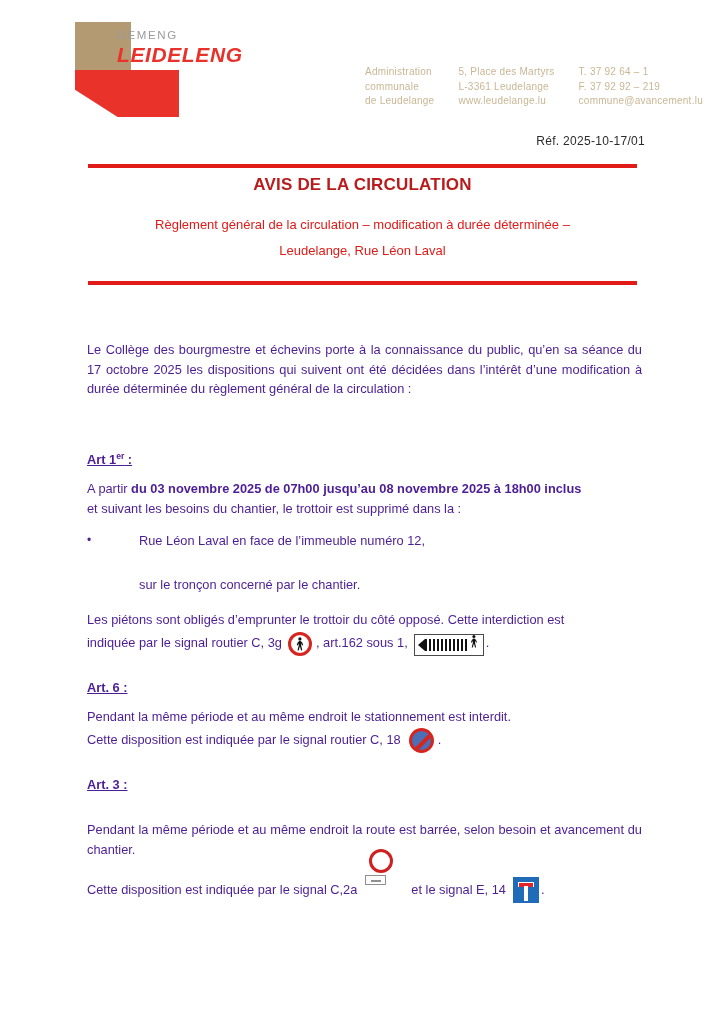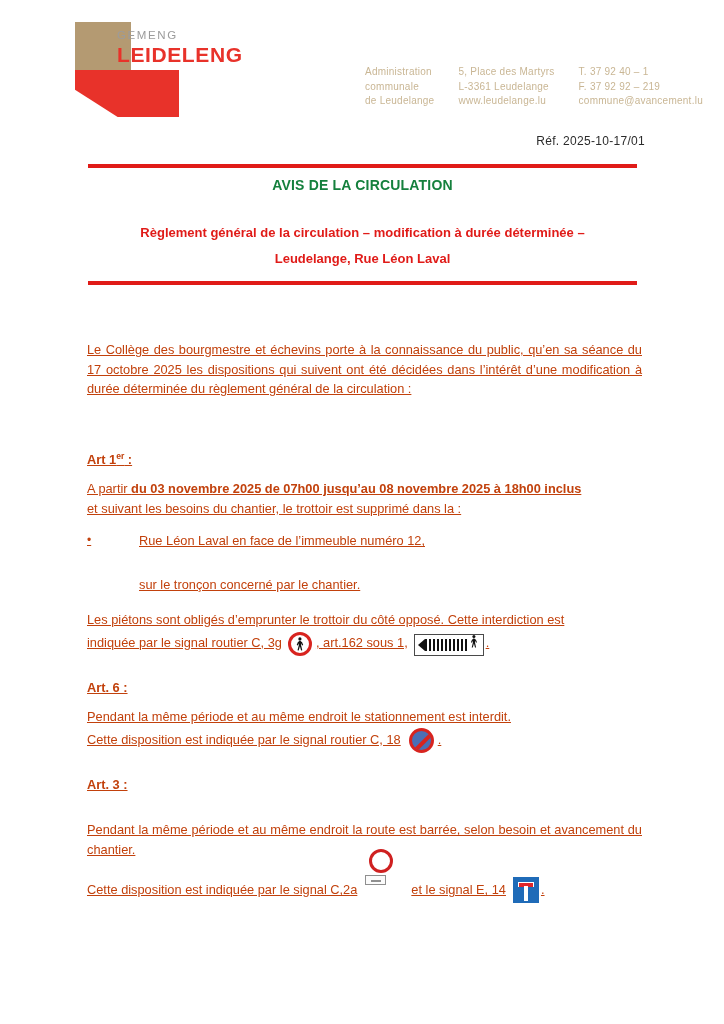--- a/index.html
+++ b/index.html
@@ -72,20 +72,21 @@
     font-weight: 400;
     line-height: 14px;
   }
   .logo-leideleng {
     font-size: 21px;
     letter-spacing: 0.6px;
     color: #e8322a;
     font-weight: 700;
     line-height: 24px;
     margin-top: 1px;
+    font-style: italic;
   }
 
   .contact {
     position: absolute;
     left: 365px;
     top: 65px;
     display: flex;
     gap: 24px;
     color: #c9b694;
     font-size: 10px;
@@ -117,44 +118,43 @@
 
   
   .title-zone {
     position: absolute;
     left: 88px;
     width: 549px;
     top: 174px;
     text-align: center;
   }
   .title-main {
-    color: #15803d;
-    font-size: 14px;
+    color: #b91c1c;
+    font-size: 17px;
     font-weight: 700;
     letter-spacing: 0.2px;
     line-height: 22px;
   }
   .title-sub {
     color: #e01b18;
     font-size: 13px;
-    font-weight: 700;
+    font-weight: 400;
     line-height: 26px;
-    margin-top: 24px;
+    margin-top: 16px;
   }
 
   
   .body {
     position: absolute;
     left: 87px;
     top: 340px;
     width: 555px;
     font-size: 12.8px;
     line-height: 19.5px;
-    color: #c2410c;
-    text-decoration: underline;
+    color: #4c1d95;
   }
 
   p { margin: 0; }
 
   .para-intro {
     text-align: justify;
     margin-bottom: 26px;
   }
 
   .art-head {
@@ -361,21 +361,21 @@
         <div>Administration</div>
         <div>communale</div>
         <div>de Leudelange</div>
       </div>
       <div class="col">
         <div>5, Place des Martyrs</div>
         <div>L-3361 Leudelange</div>
         <div>www.leudelange.lu</div>
       </div>
       <div class="col">
-        <div>T. 37 92 40 – 1</div>
+        <div>T. 37 92 64 – 1</div>
         <div>F. 37 92 92 – 219</div>
         <div>commune@avancement.lu</div>
       </div>
     </div>
 
     <div class="ref">Réf. 2025-10-17/01</div>
   </div>
 
   <div class="rule top"></div>
 

